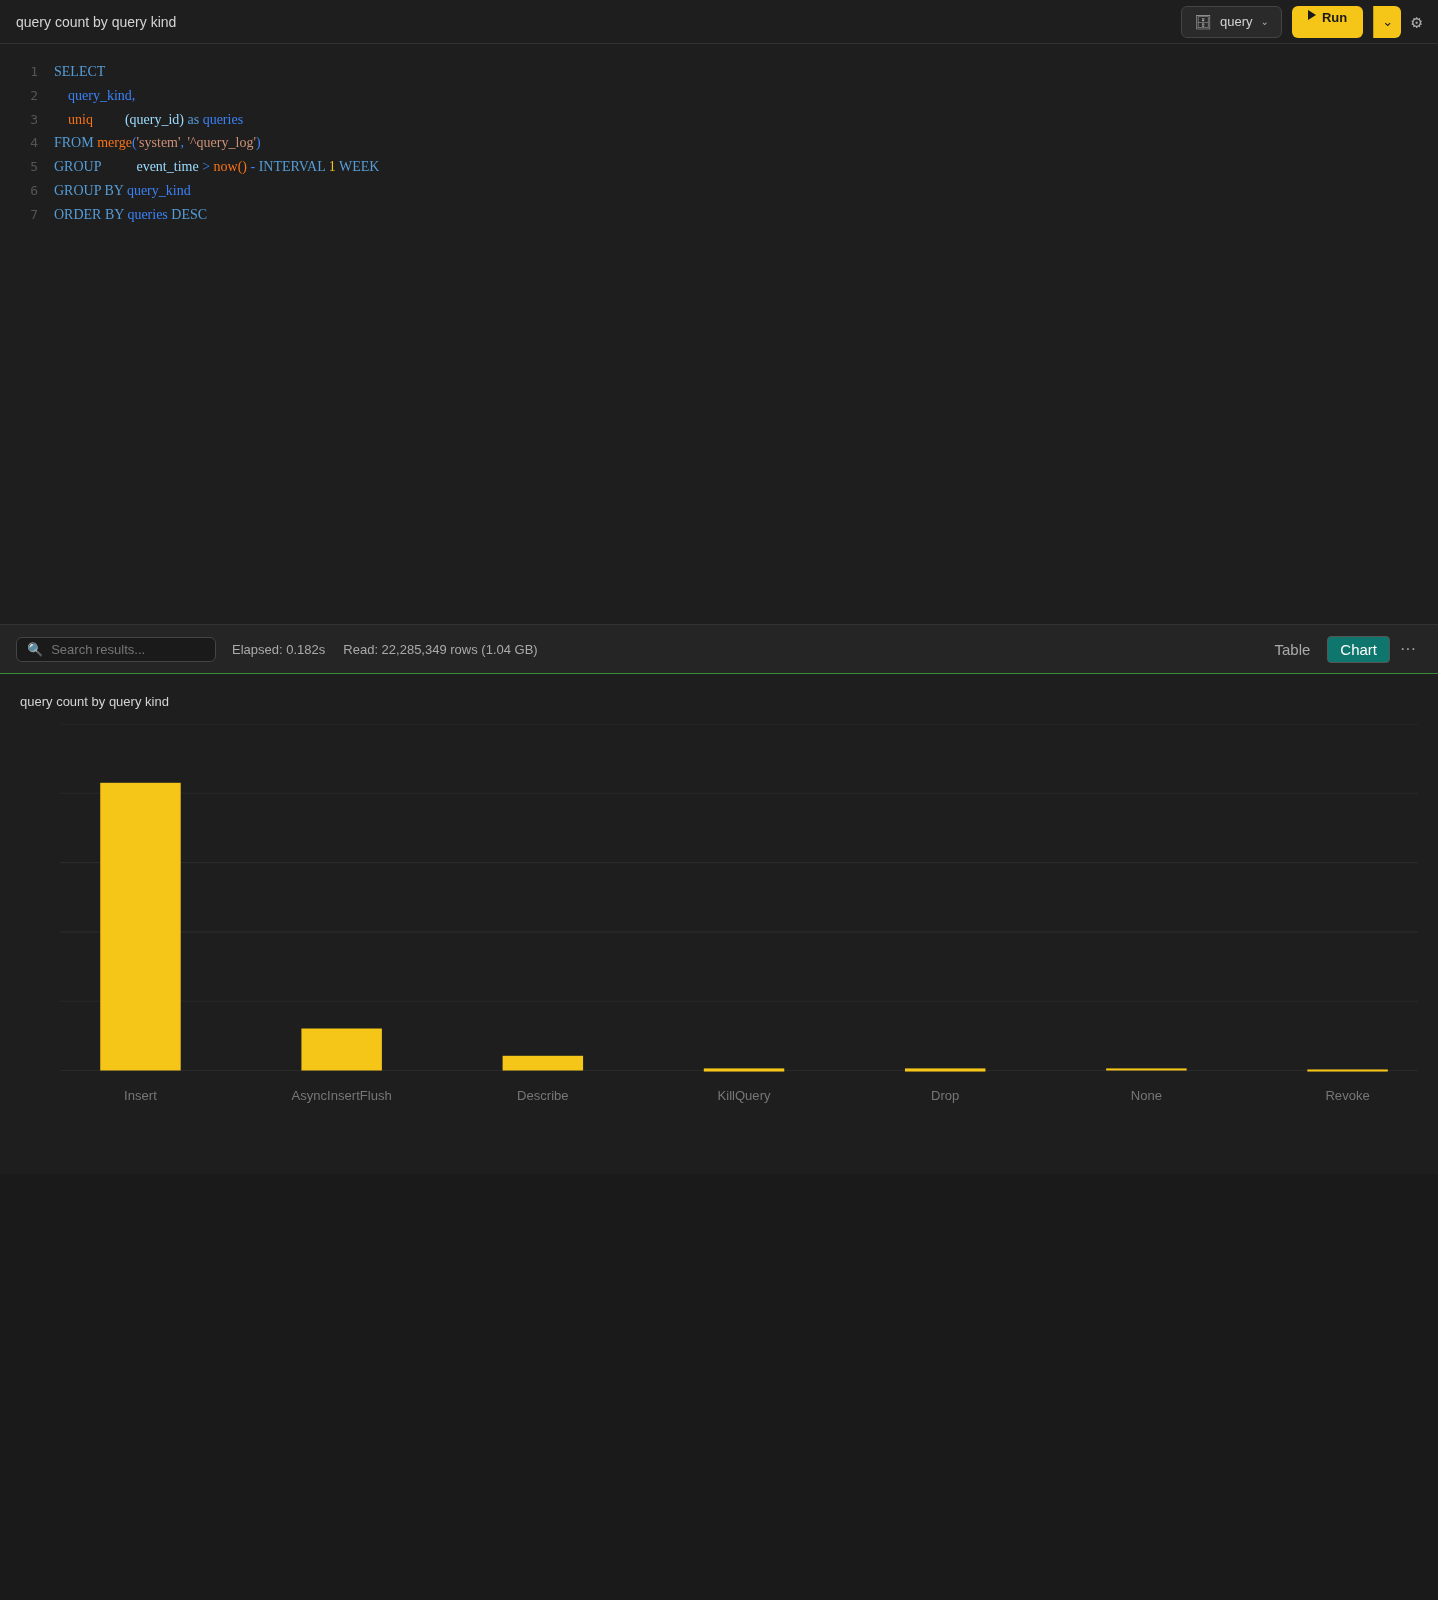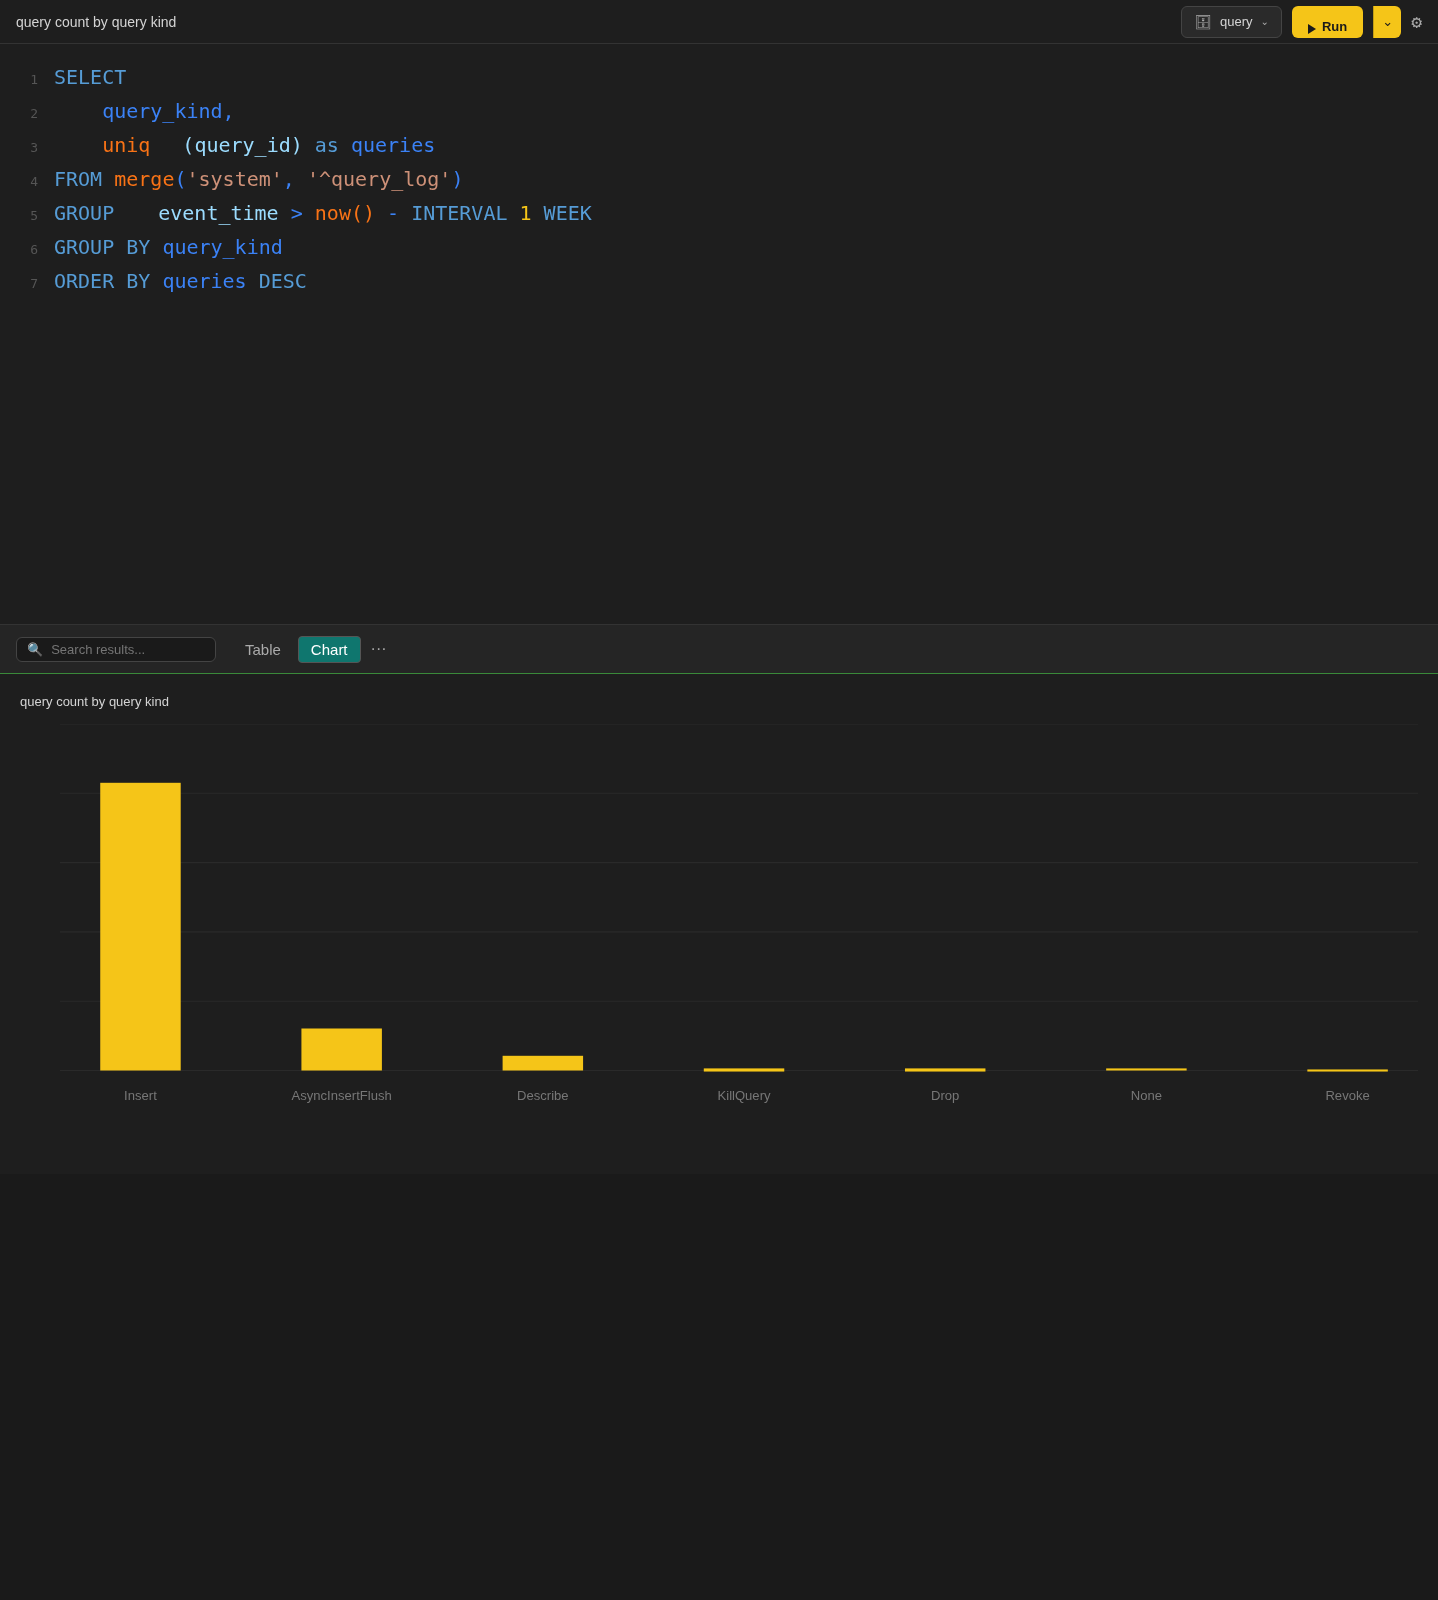--- a/index.html
+++ b/index.html
@@ -58,21 +58,21 @@
       background: #f5c518;
       border: none;
       border-radius: 6px;
       color: #1a1a1a;
       padding: 4px 16px;
       font-size: 13px;
       font-family: sans-serif;
       font-weight: 600;
       cursor: pointer;
       display: flex;
-      align-items: flex-end;
+      align-items: flex-start;
       gap: 6px;
       height: 32px;
     }
     .run-button-arrow {
       width: 0;
       height: 0;
       border-top: 5px solid transparent;
       border-bottom: 5px solid transparent;
       border-left: 8px solid #1a1a1a;
     }
@@ -111,22 +111,23 @@
     .line-number {
       color: #555;
       width: 30px;
       text-align: right;
       margin-right: 16px;
       font-size: 13px;
       user-select: none;
       flex-shrink: 0;
     }
     .code-content {
-      font-size: 20px;
+      font-size: 14px;
       white-space: pre;
+      font-family: Liberation Serif, serif;
     }
     .kw-blue { color: #569cd6; }
     .kw-yellow { color: #f5c518; }
     .kw-orange { color: #ce9178; }
     .kw-white { color: #3b82f6; }
     .kw-gray { color: #9cdcfe; margin-left: 32px; }
     .kw-func { color: #f97316; }
 
     
     .results-toolbar {
@@ -277,20 +278,25 @@
       <span class="line-number">7</span>
       <span class="code-content"><span class="kw-blue">ORDER BY </span><span class="kw-white">queries </span><span class="kw-blue">DESC</span></span>
     </div>
   </div>
 
 <div class="results-toolbar">
   <div class="search-box">
     <span class="search-icon">🔍</span>
     <input class="search-input" type="text" placeholder="Search results..." style="">
   </div>
+  <div class="stats-text">
+    <span>Elapsed: 0.182s</span>
+    &nbsp;&nbsp;&nbsp;
+    <span>Read: 22,285,349 rows (1.04 GB)</span>
+  </div>
   <div class="view-buttons">
     <button class="view-btn">Table</button>
     <button class="view-btn active">Chart</button>
     <button class="more-btn">···</button>
   </div>
 </div>
 
 <div class="chart-area">
   <div class="chart-title">query count by query kind</div>
   <div class="chart-container">

